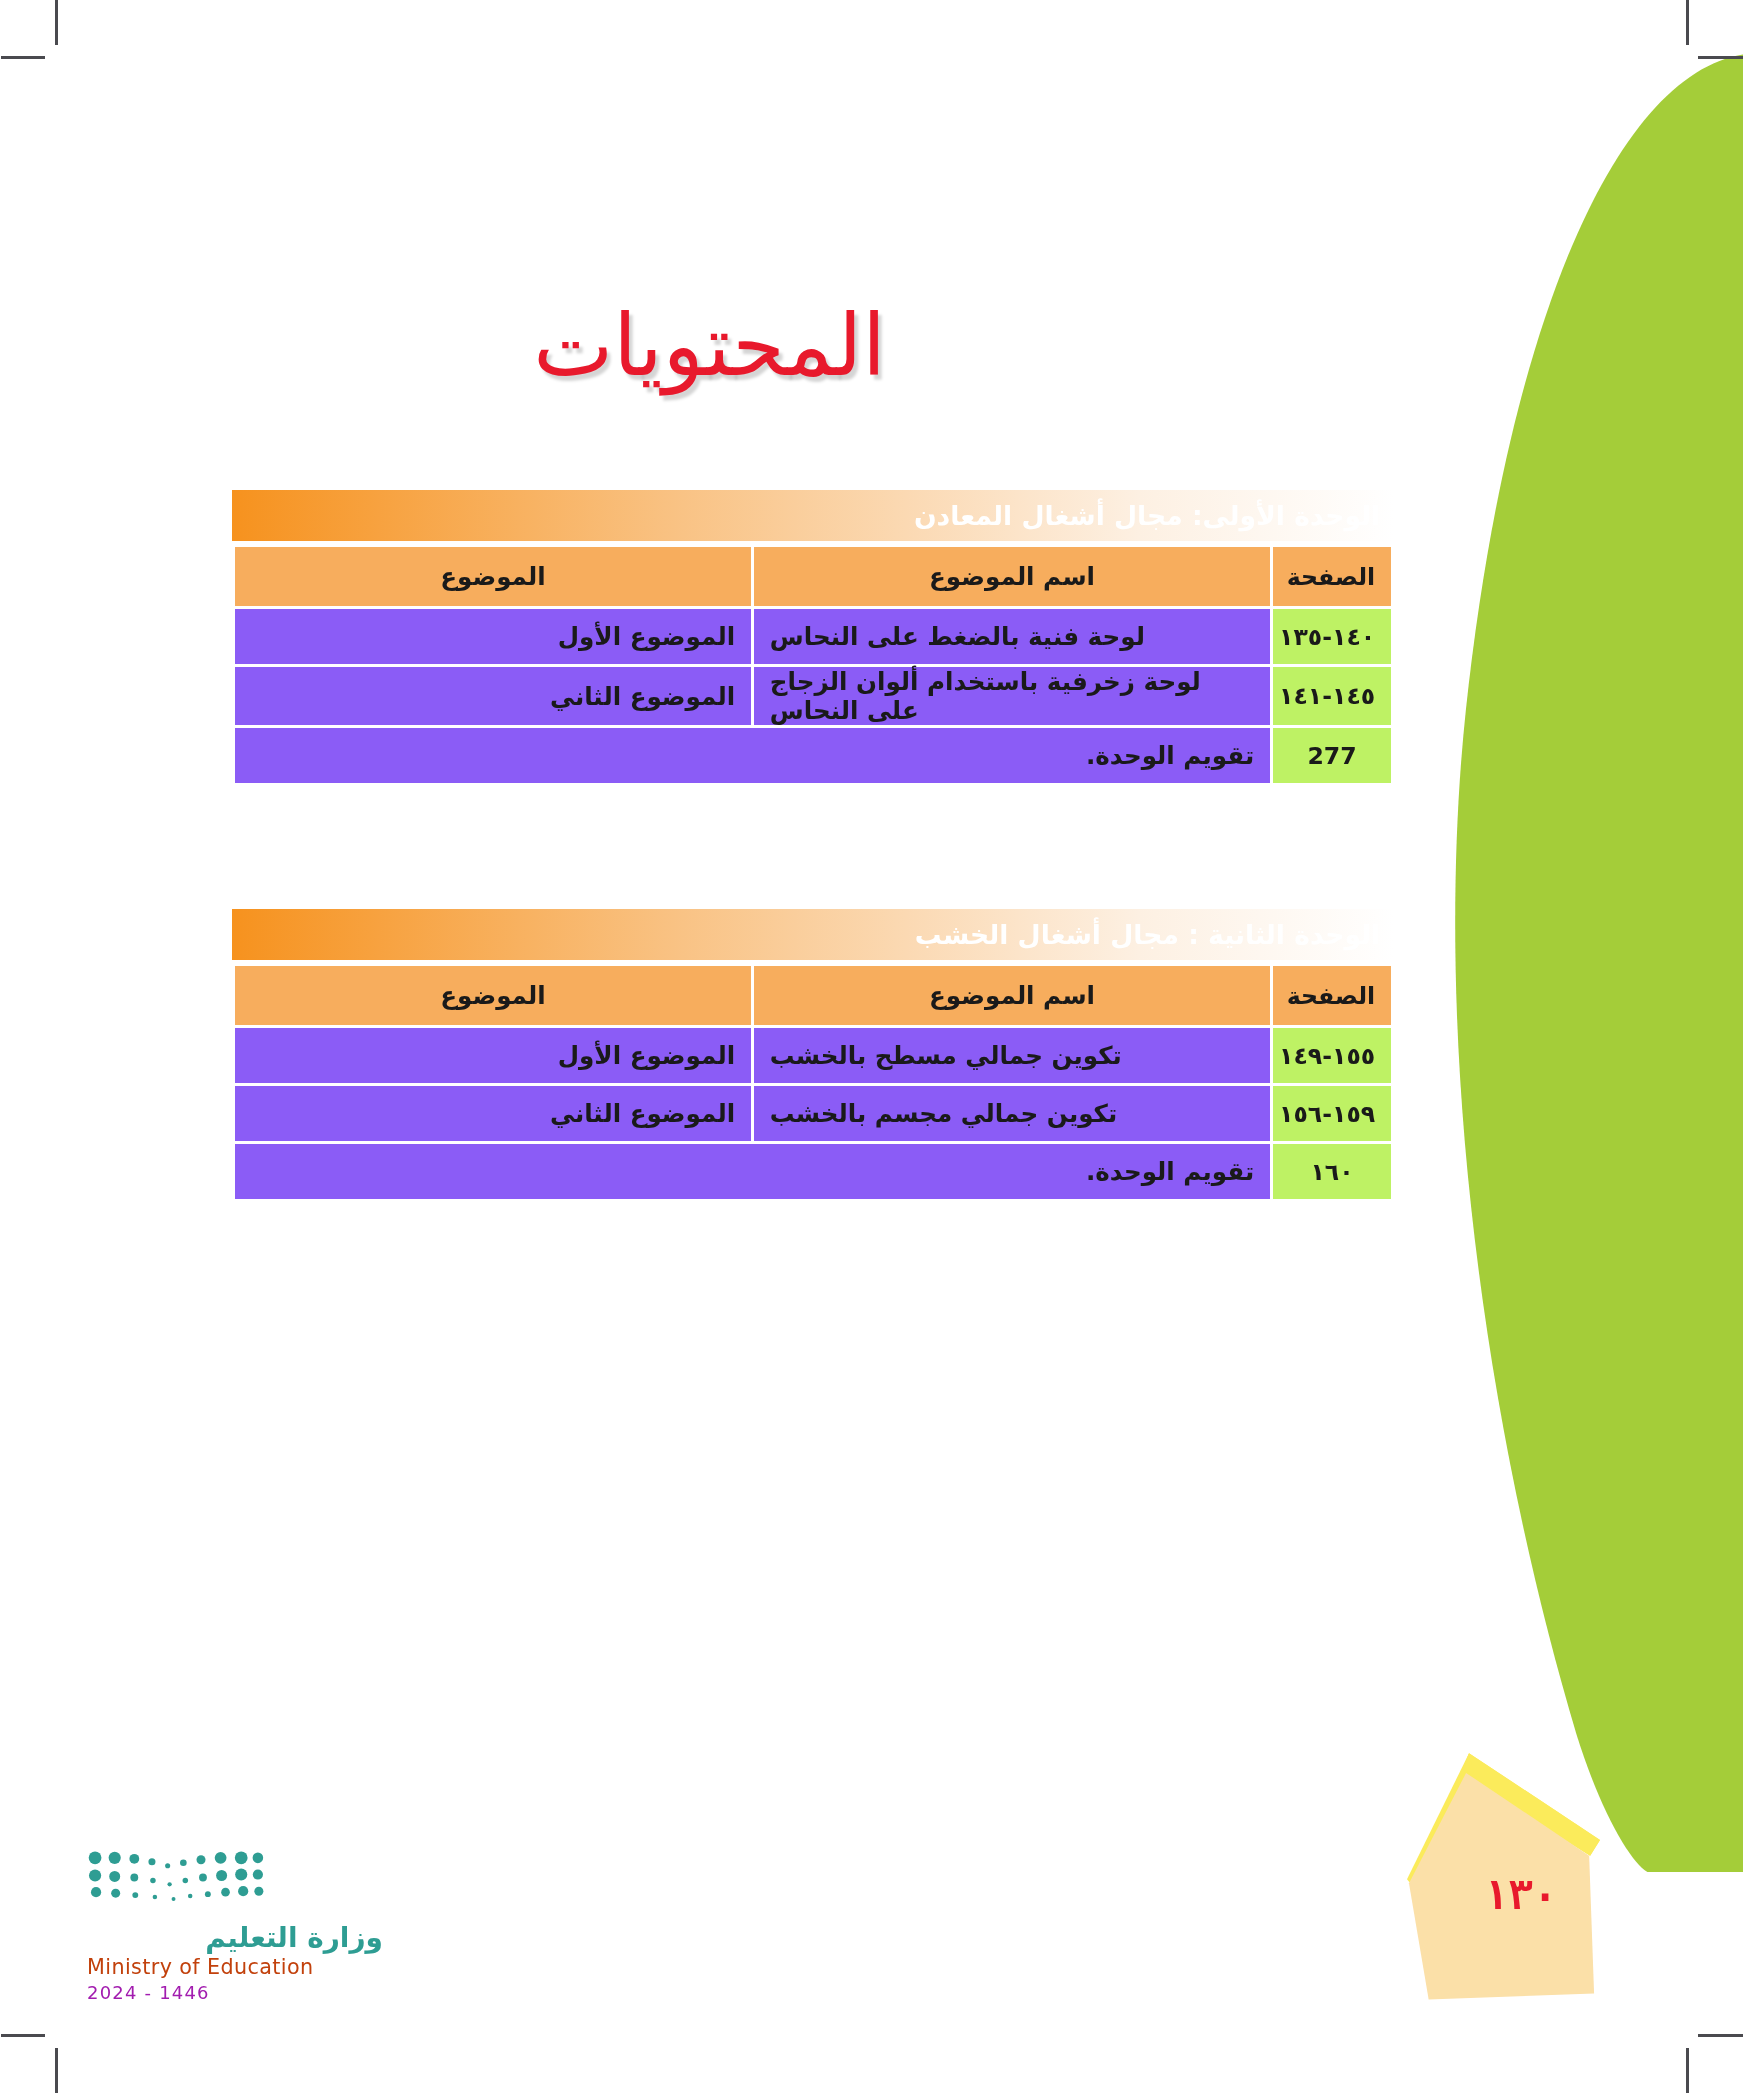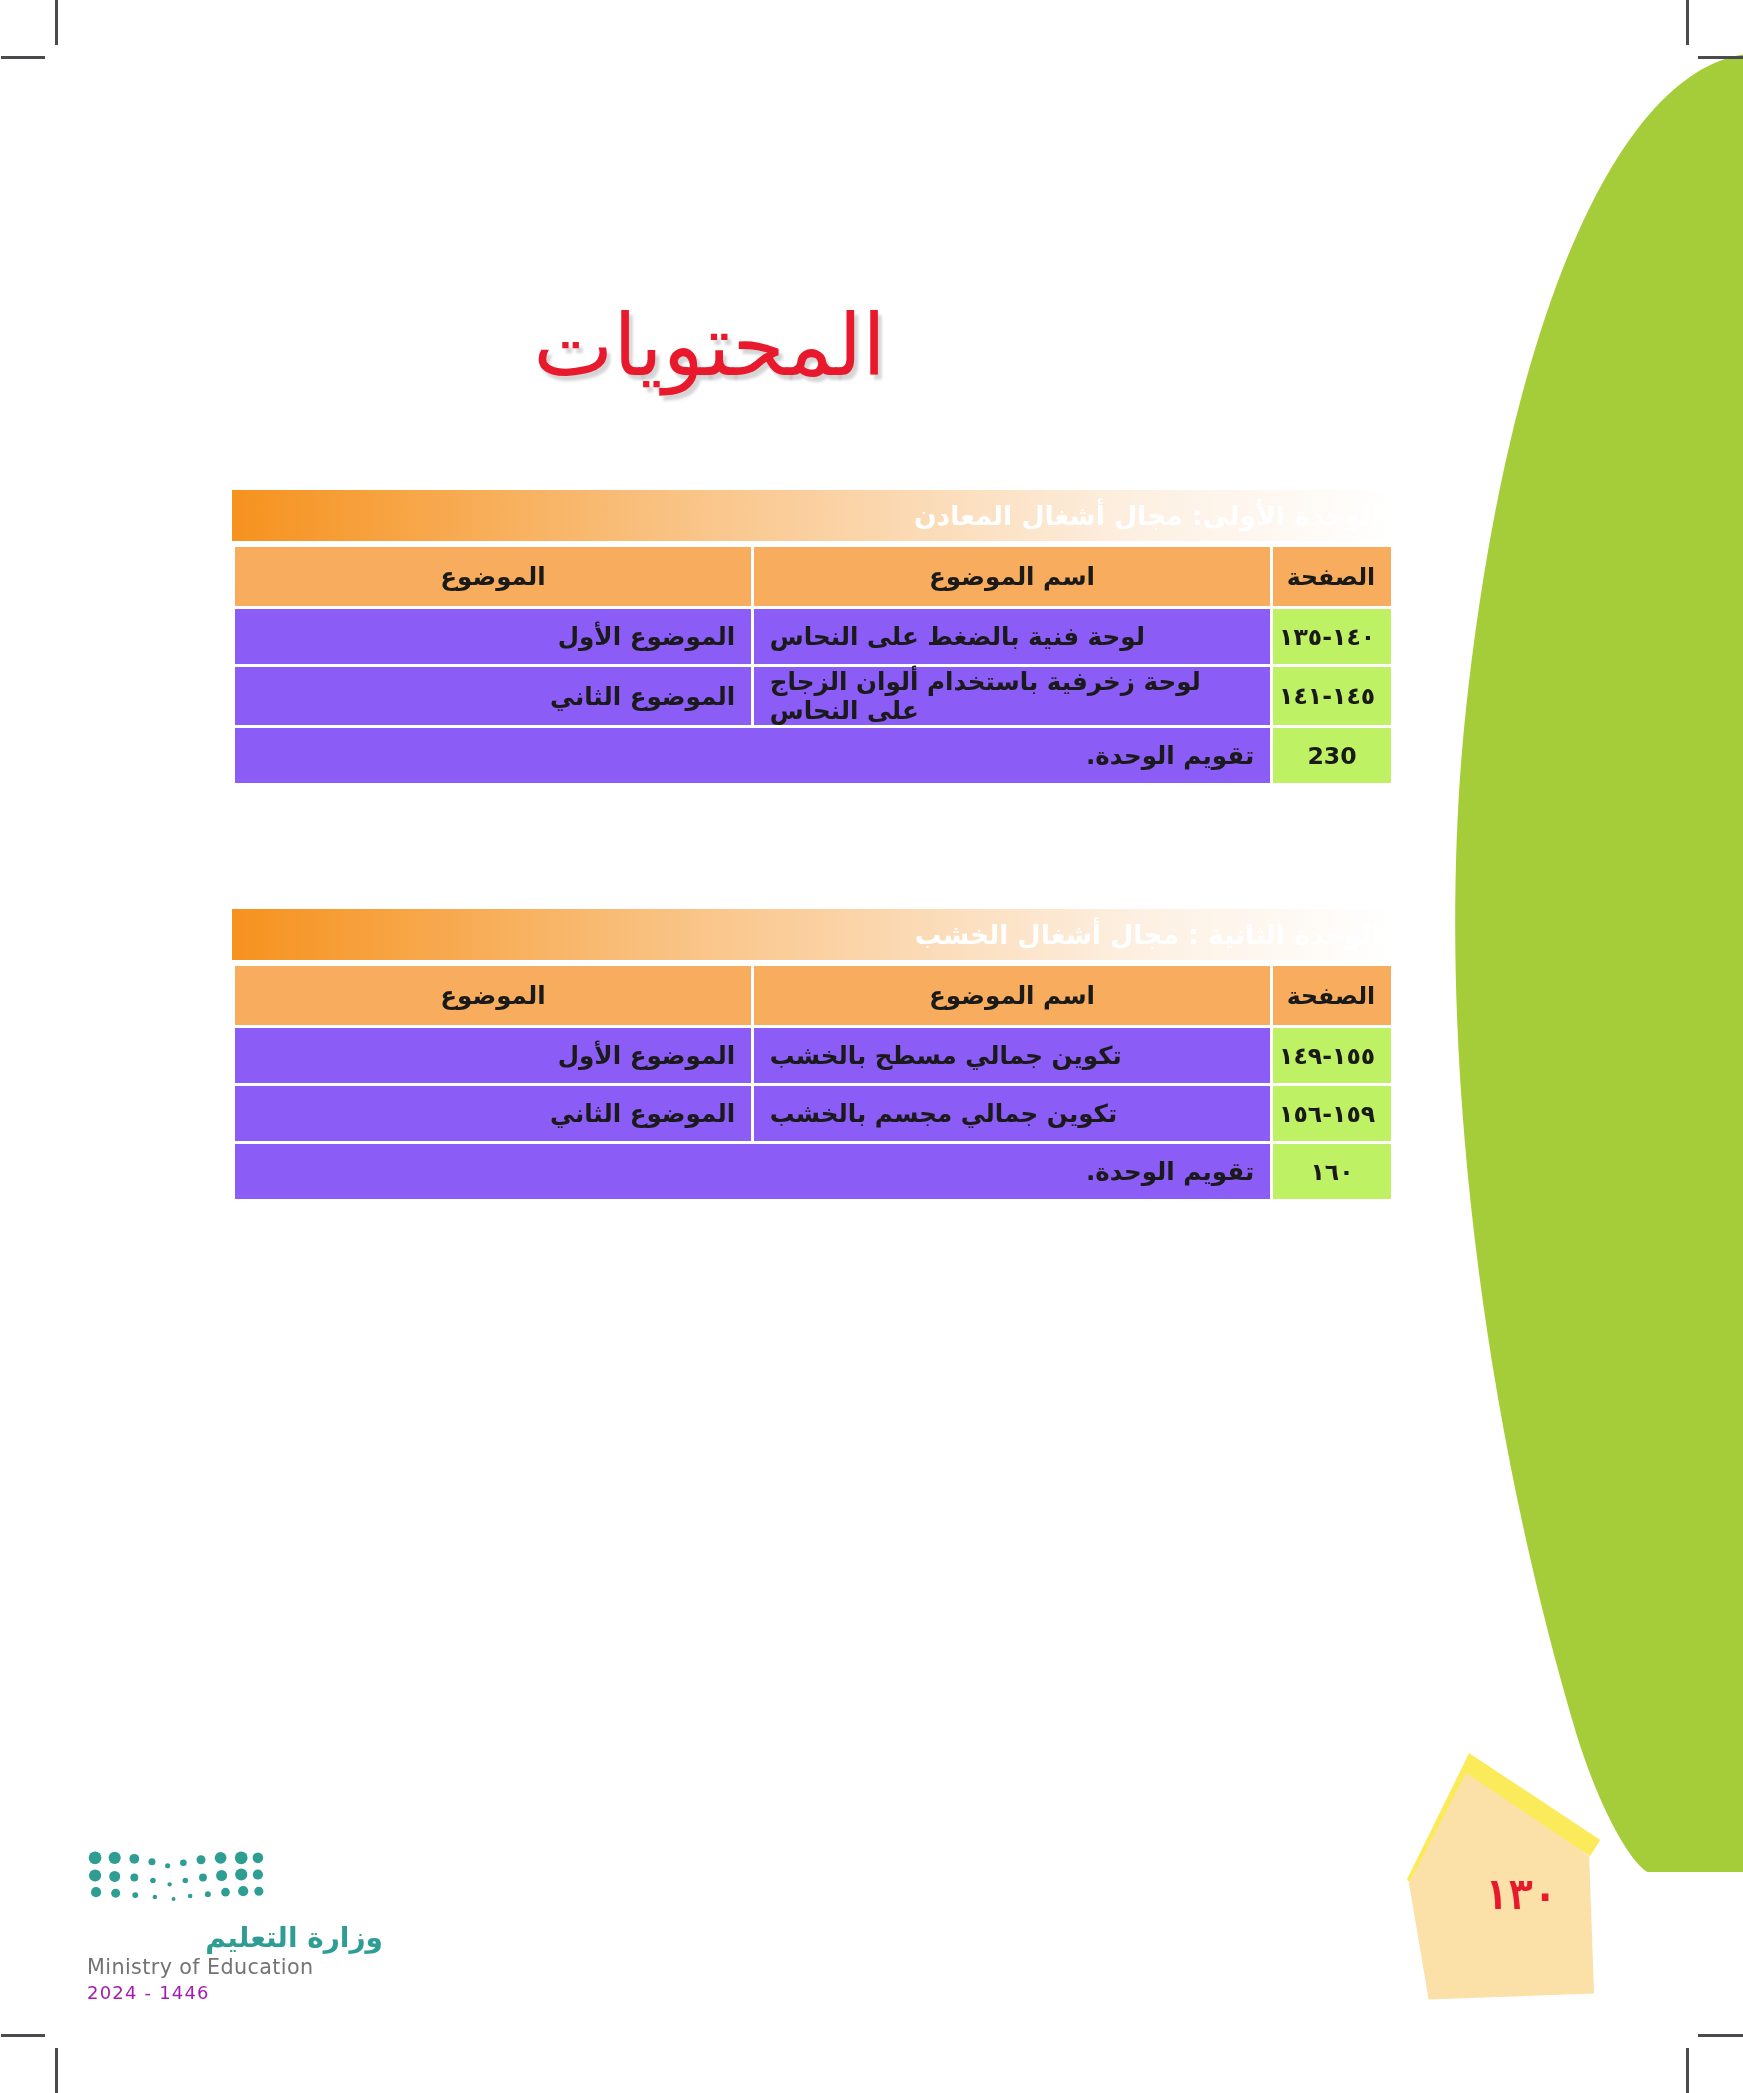--- a/index.html
+++ b/index.html
@@ -130,21 +130,21 @@
   .moe-ar {
     margin-top: 20px;
     font-size: 28px;
     color: #2e9d93;
     font-weight: 700;
     direction: rtl;
     letter-spacing: 1px;
   }
   .moe-en {
     font-size: 20.7px;
-    color: #737373;
+    color: #c2410c;
     letter-spacing: 0.4px;
     margin-top: 1px;
   }
   .moe-year {
     font-size: 18px;
     color: #a21caf;
     letter-spacing: 1.2px;
     margin-top: 3px;
   }
 
@@ -207,21 +207,21 @@
         <td class="c-page">١٤٠-١٣٥</td>
         <td class="c-name">لوحة فنية بالضغط على النحاس</td>
         <td class="c-topic">الموضوع الأول</td>
       </tr>
       <tr>
         <td class="c-page">١٤٥-١٤١</td>
         <td class="c-name">لوحة زخرفية باستخدام ألوان الزجاج على النحاس</td>
         <td class="c-topic">الموضوع الثاني</td>
       </tr>
       <tr>
-        <td class="c-page">230</td>
+        <td class="c-page">277</td>
         <td class="c-eval" colspan="2">تقويم الوحدة.</td>
       </tr>
     </tbody>
   </table>
 </div>
 
 <div class="toc-block" id="unit-block-2">
   <div class="unit-banner">
     <span class="unit-banner-text">الوحدة الثانية : مجال أشغال الخشب</span>
   </div>

